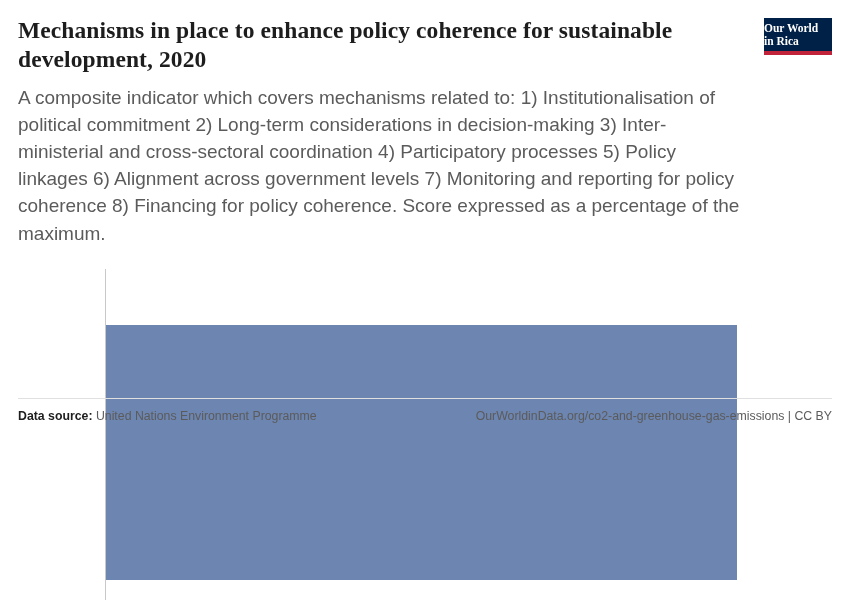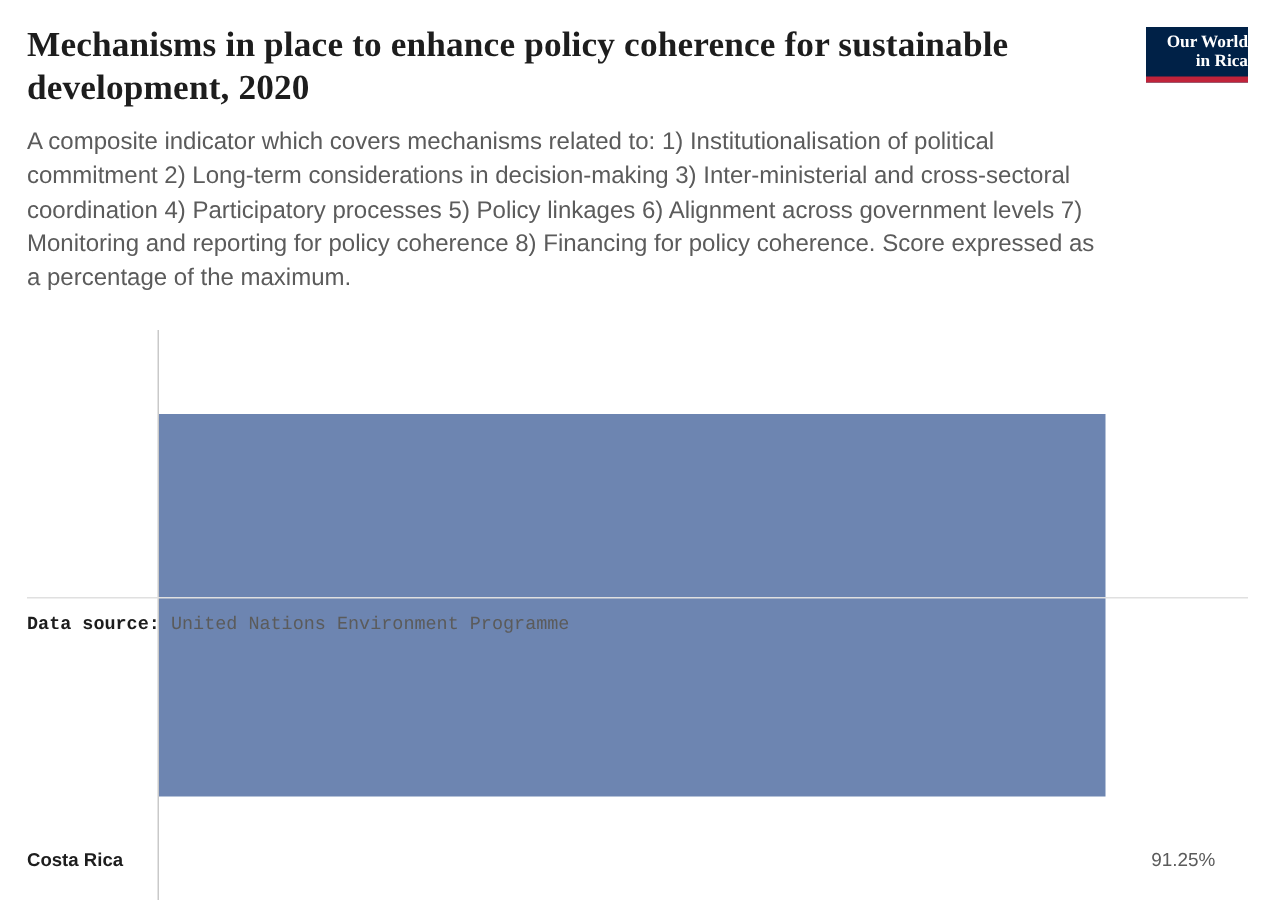--- a/index.html
+++ b/index.html
@@ -30,40 +30,40 @@
     font-family: "Liberation Serif", serif;
     font-size: 23.5px;
     font-weight: 700;
     line-height: 1.25;
     letter-spacing: 0.1px;
     color: #1d1d1d;
     margin: 0 0 9px 0;
     max-width: 660px;
   }
   .chart-subtitle {
-    font-size: 16px;
+    font-size: 19px;
     line-height: 1.43;
     color: #5b5b5b;
     margin: 0;
     max-width: 805px;
   }
   
   .owid-logo {
     position: absolute;
     top: 2px;
     right: 0;
     width: 68px;
     height: 37px;
     background: #002147;
     color: #ffffff;
     font-family: "Liberation Serif", serif;
     font-weight: 700;
     font-size: 11.5px;
     line-height: 1.12;
-    text-align: right;
+    text-align: left;
     padding-top: 4px;
     box-sizing: border-box;
     border-bottom: 4px solid #c0233a;
   }
   .owid-logo span { display: block; }
 
   
   .chart-area {
     position: relative;
     margin-top: 22px;
@@ -117,21 +117,20 @@
     left: 18px;
     right: 18px;
     bottom: 13px;
     border-top: 1px solid #e0e0e0;
     padding-top: 10px;
     display: flex;
     justify-content: space-between;
     align-items: baseline;
     font-size: 12.3px;
     color: #5b5b5b;
-    font-family: Liberation Mono, monospace;
   }
   .footer-left .src-label {
     font-weight: 700;
     color: #1d1d1d;
   }
   .footer-right {
     color: #5b5b5b;
   }
 </style>
 </head>
@@ -155,15 +154,16 @@
       <div class="bar" id="bar0" style="left: 88px; width: 631.45px; background: rgb(109, 133, 177);"></div>
       <div class="bar-value" id="barval0" style="left: 727.45px; margin-left: 22px;">91.25%</div>
     </div>
   </div>
 
   <div class="footer">
     <div class="footer-left">
       <span class="src-label">Data source:</span>
       <span>United Nations Environment Programme</span>
     </div>
+    <div class="footer-right">OurWorldinData.org/co2-and-greenhouse-gas-emissions | CC BY</div>
   </div>
 
 </div>
 
 </body></html>

